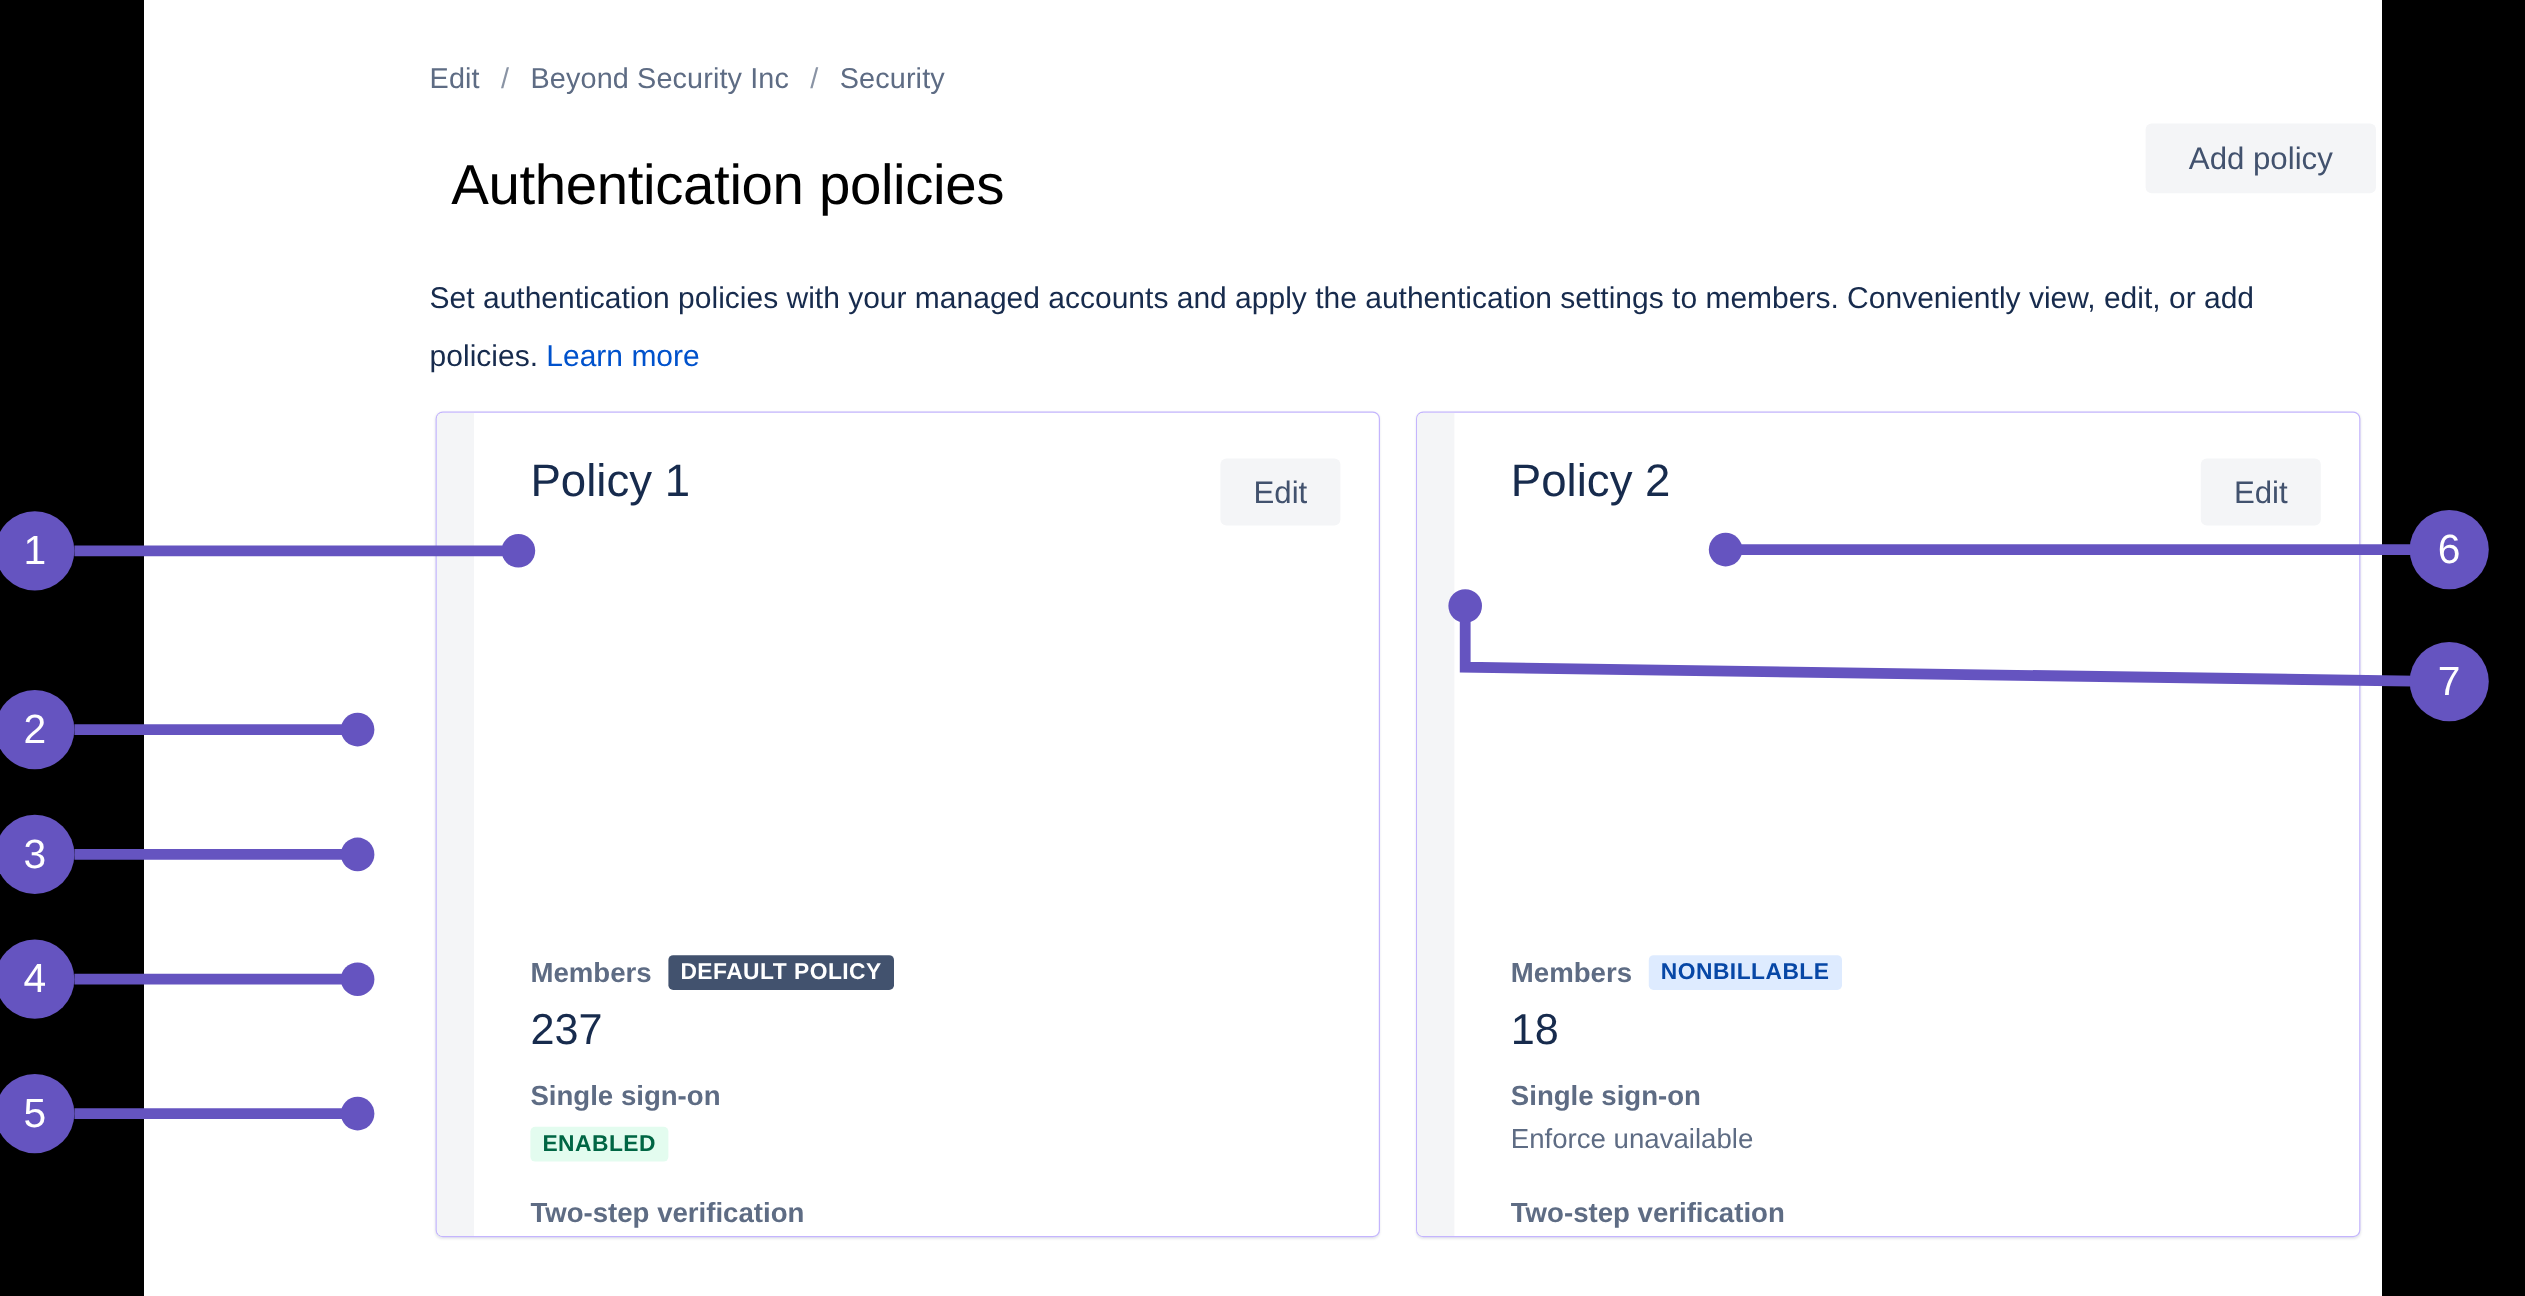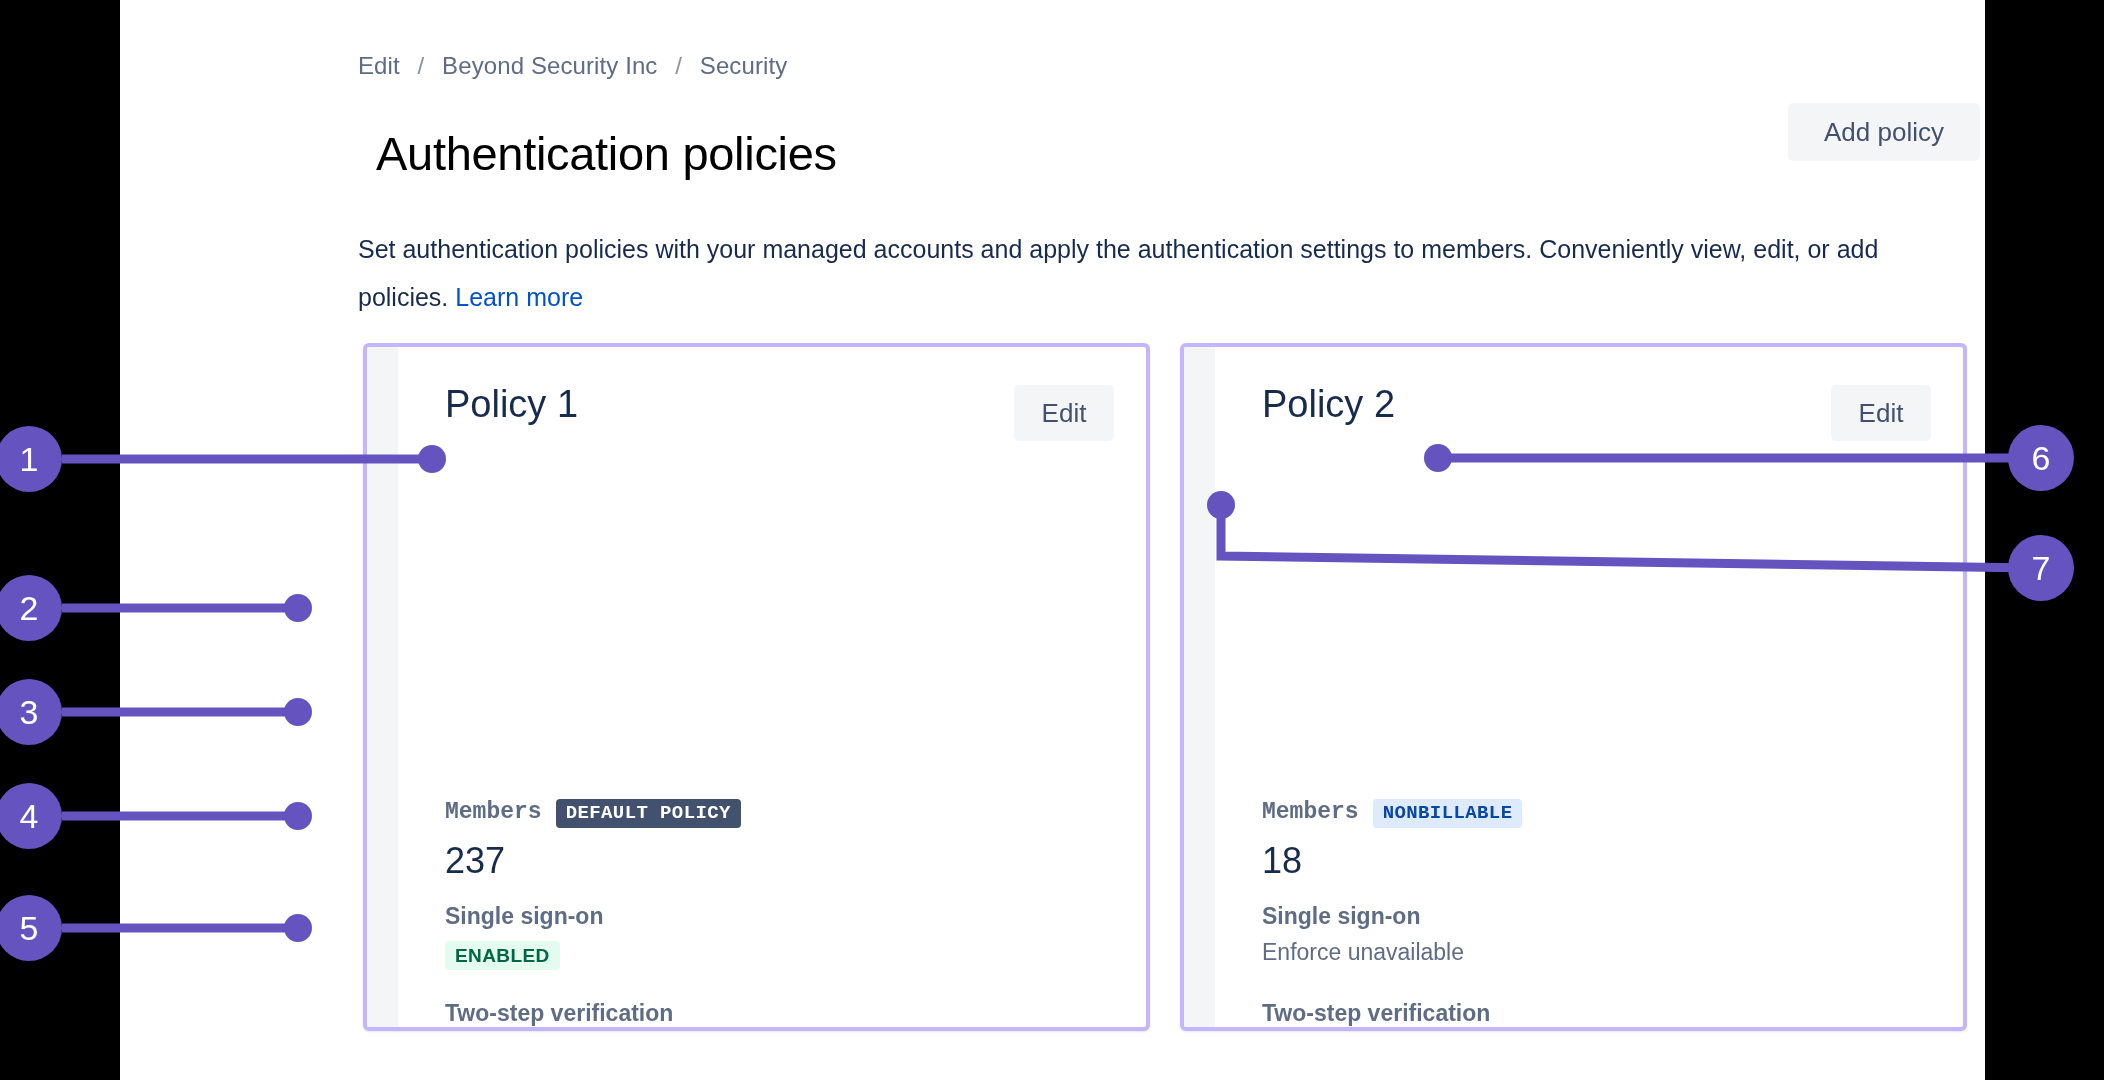--- a/index.html
+++ b/index.html
@@ -107,21 +107,21 @@
     position: absolute;
     left: 243px;
     top: 343px;
   }
   .card {
     position: absolute;
     top: 0;
     width: 787px;
     height: 688px;
     background: #ffffff;
-    border: 4px solid #c4b5fd;
+    border: 1px solid #c4b5fd;
     border-radius: 6px;
     box-sizing: border-box;
     box-shadow: 0 1px 2px rgba(9,30,66,0.10);
     overflow: hidden;
   }
   .card.c1 { left: 0px; }
   .card.c2 { left: 817px; }
   .card-gutter {
     position: absolute;
     left: 0; top: 0;
@@ -158,22 +158,22 @@
     font-size: 26px;
     cursor: pointer;
     padding: 0;
   }
 
   .members-row {
     position: absolute;
     left: 47px;
     top: 452px;
     display: flex;
+    align-items: center;
     gap: 14px;
-    font-family: Liberation Mono, monospace;
   }
   .members-label {
     font-size: 23px;
     font-weight: 600;
     color: #5e6c84;
     white-space: nowrap;
   }
   .members-count {
     position: absolute;
     left: 47px;

